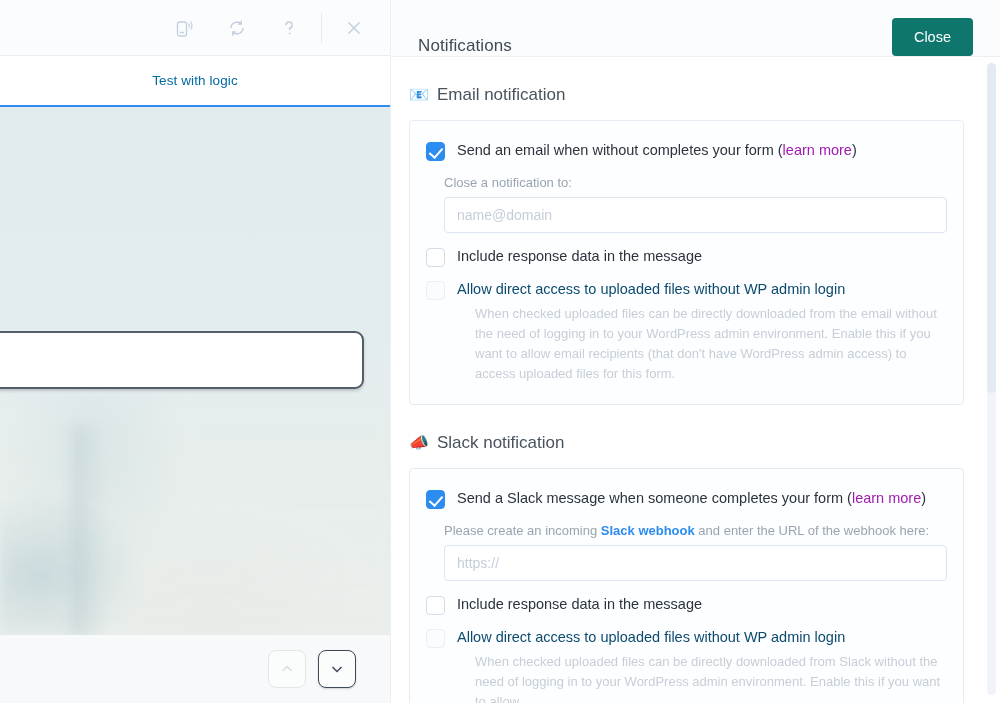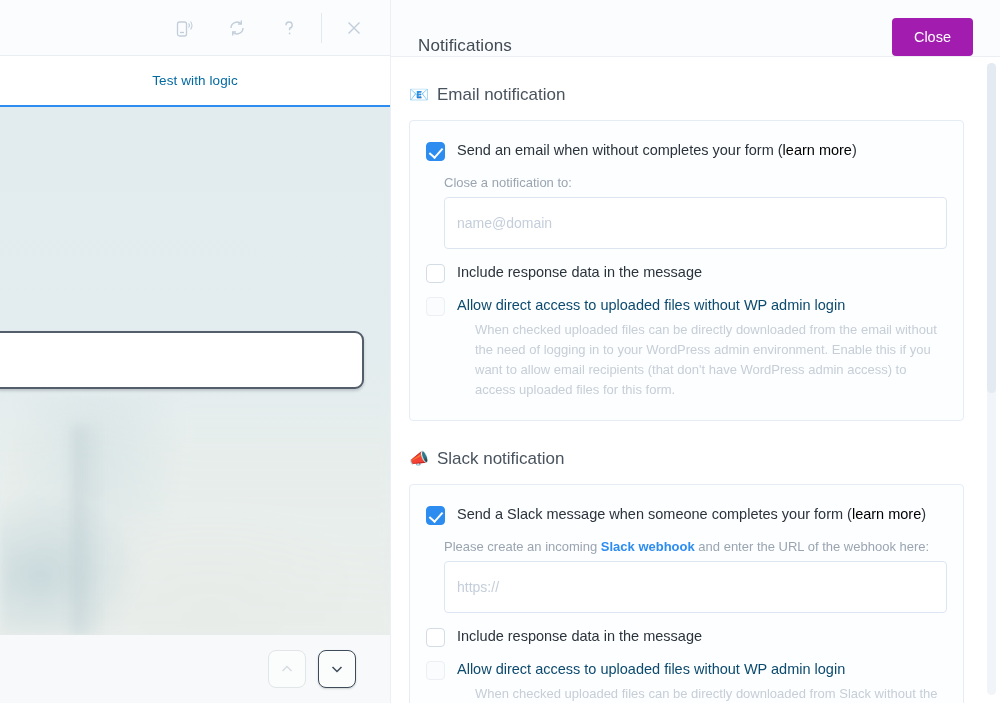--- a/index.html
+++ b/index.html
@@ -126,21 +126,21 @@
     border-bottom: 1px solid #ebeff3;
     display: flex; align-items: flex-end;
     padding: 0 27px 0 27px;
   }
   .panel-title {
     font-size: 17px; color: #414b56;
     flex: 1;
     letter-spacing: .1px;
   }
   .close-btn {
-    background: #a21caf;
+    background: #0f766e;
     color: #ffffff;
     border: none;
     border-radius: 4px;
     font-size: 14.5px;
     font-family: "Liberation Sans", sans-serif;
     padding: 0 22px;
     height: 38px;
     cursor: pointer;
   }
 
@@ -203,34 +203,34 @@
     background: #fbfcfd;
     border: 1px solid #eceff3;
     cursor: default;
   }
   .chk-label {
     font-size: 14.5px;
     color: #2b333c;
     line-height: 19px;
   }
   .chk-label.muted { color: #0c4a6e; }
-  .lnk { color: #000000; text-decoration: none; cursor: pointer; }
+  .lnk { color: #a21caf; text-decoration: none; cursor: pointer; }
   .lnk.bold { color: #2d8cf0; font-weight: bold; }
 
   .sub-label {
     font-size: 13px;
     color: #9aa5b1;
     padding: 14px 0 7px 18px;
   }
   .sub-label .lnk.bold { font-weight: bold; }
 
   .field {
     margin-left: 18px;
     width: calc(100% - 18px);
-    height: 52px;
+    height: 36px;
     border: 1px solid #dde6f0;
     border-radius: 4px;
     background: #ffffff;
     font-size: 14px;
     font-family: "Liberation Sans", sans-serif;
     color: #3c4652;
     padding: 0 12px;
     outline: none;
   }
   .field::placeholder { color: #c4cedb; }

